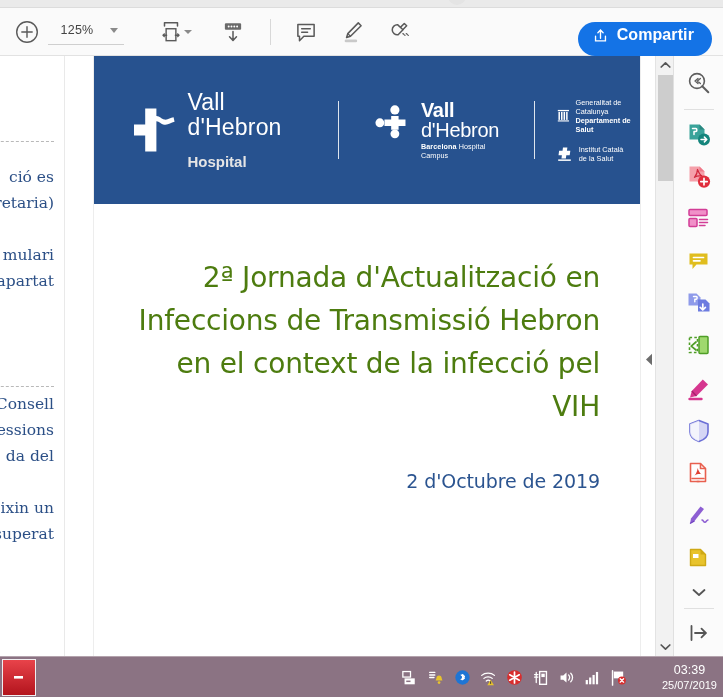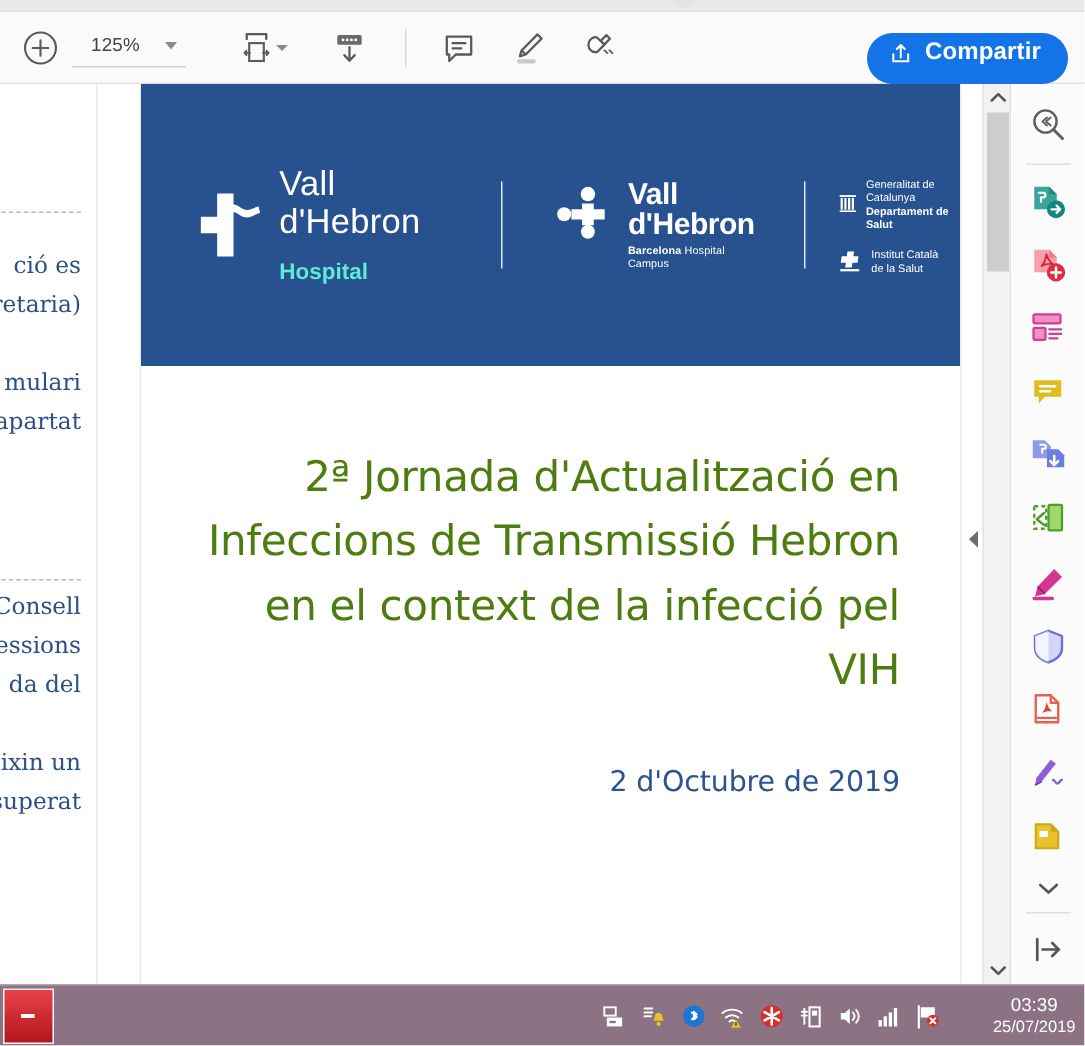--- a/index.html
+++ b/index.html
@@ -107,33 +107,33 @@
   }
   .lgap { height: 26px; }
 
   
   .page {
     position: absolute; left: 94px; top: 0; width: 546px;
     background: #ffffff;
     box-shadow: 0 0 0 1px #ededed;
   }
   .page-band {
-    height: 188px; background: #27528f;
+    height: 148px; background: #27528f;
     display: flex; align-items: center; padding-left: 36px;
   }
   .band-sep { width: 1px; height: 58px; background: #ffffff; opacity: .85; }
 
   .hosp-name {
     color: #fff; font-size: 23px; letter-spacing: .2px; line-height: 25px;
   }
   .hosp-sub {
-    color: #5eead4; font-size: 15px; font-weight: bold; margin-top: 13px;
+    color: #e5e5e5; font-size: 15px; font-weight: bold; margin-top: 13px;
   }
   .vh-word1 { color:#fff; font-size:20px; font-weight:bold; line-height:19px; letter-spacing:-.3px;}
-  .vh-word2 { color:#fff; font-size:20px; font-weight:bold; line-height:20px; letter-spacing:-.3px;}
+  .vh-word2 { color:#fff; font-size:20px; font-weight:normal; line-height:20px; letter-spacing:-.3px;}
   .vh-tag { color:#fff; font-size:7.2px; margin-top:2px; letter-spacing:.1px;}
   .vh-tag b { font-weight:bold; }
   .gen-l1 { color:#fff; font-size:7.3px; line-height:9px; }
   .gen-l2 { color:#fff; font-size:7.3px; line-height:9px; font-weight:bold; }
 
   .page-body { padding: 52px 40px 0 40px; height: 470px; }
   .doc-title {
     font-family: "DejaVu Sans", sans-serif;
     font-size: 28px; color: #4d7c0f; text-align: right;
     line-height: 43px; font-weight: 400; letter-spacing: -.2px;

